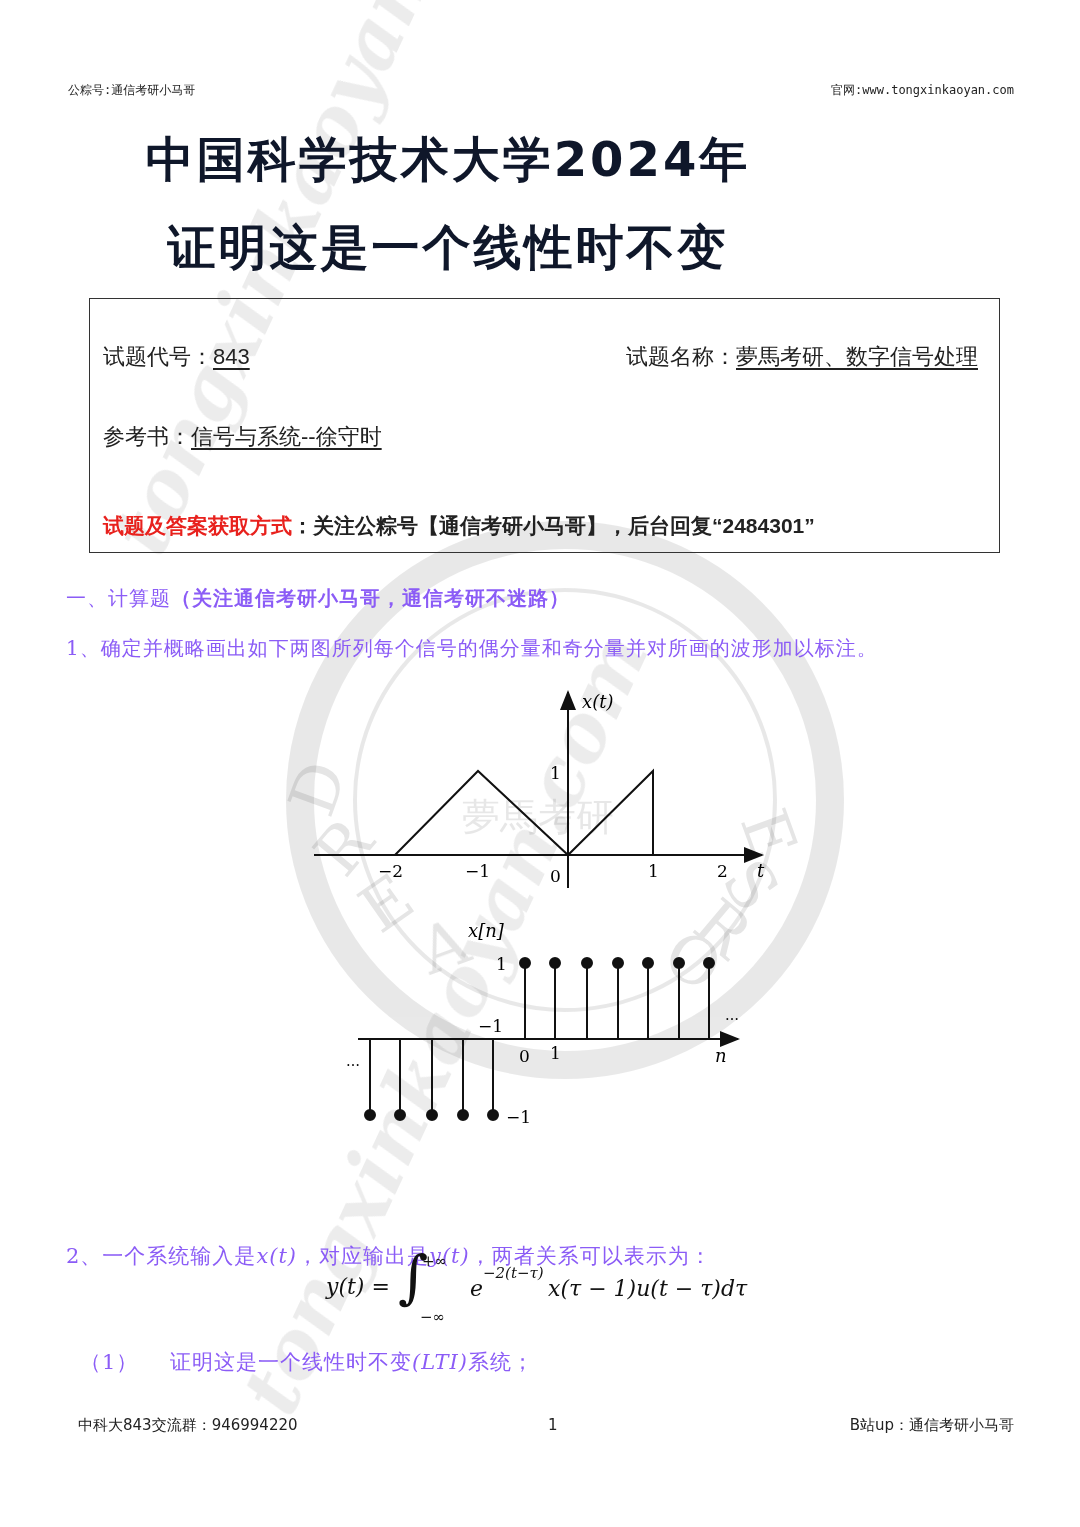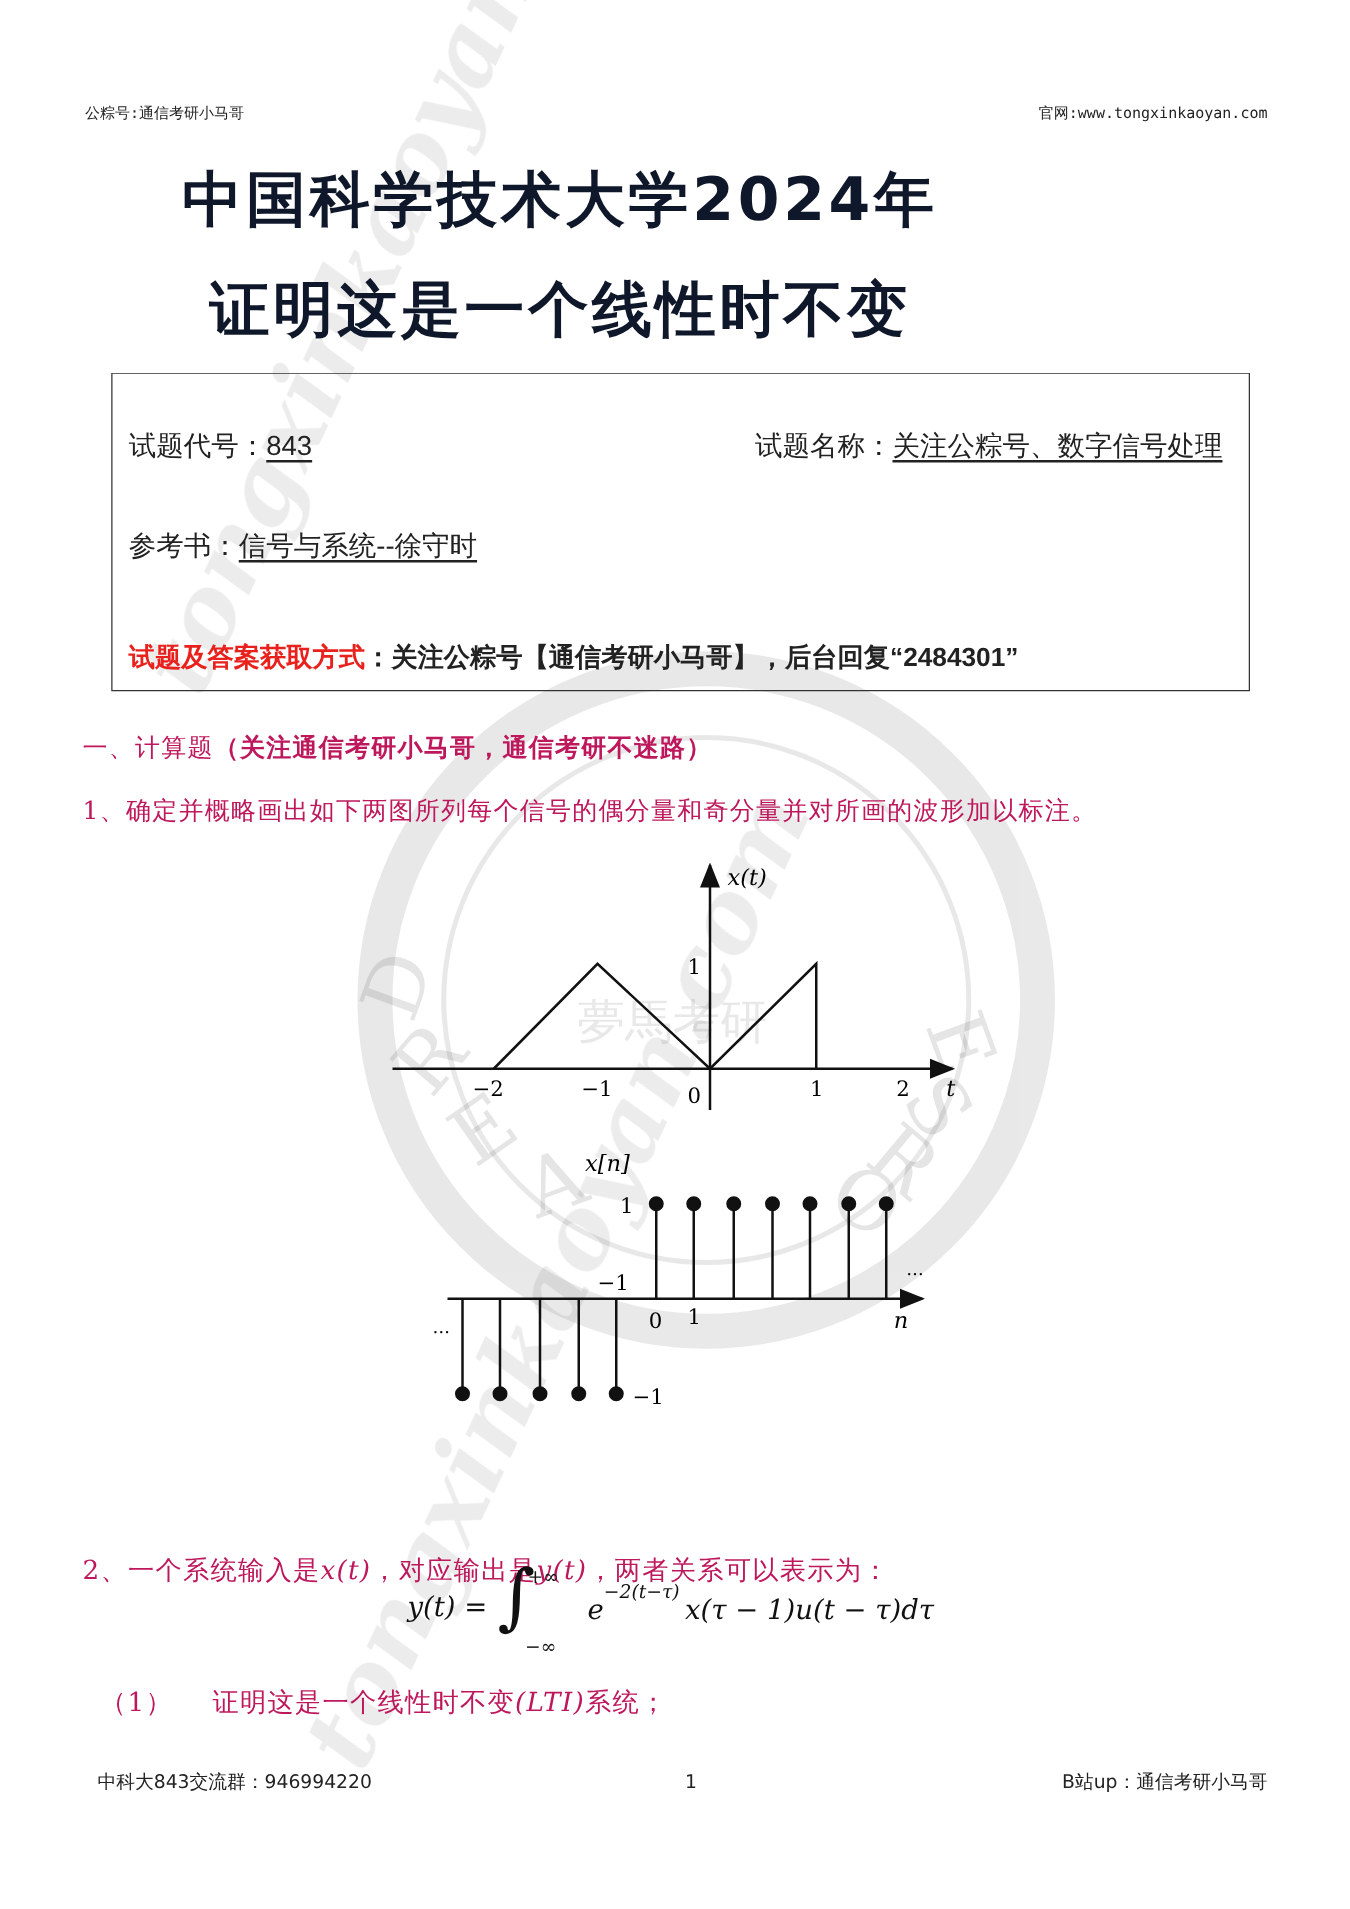--- a/index.html
+++ b/index.html
@@ -10,21 +10,21 @@
   }
   .abs { position: absolute; }
   .hdr { font-family: "DejaVu Sans Mono", monospace; font-size: 12px; color: #222; }
   .title { left: 0; width: 896px; text-align: center; font-family: "DejaVu Sans", sans-serif;
            font-weight: bold; font-size: 48px; letter-spacing: 3px; color: #0f172a; }
   .infobox { left: 89px; top: 298px; width: 911px; height: 255px; border: 1.5px solid #333; box-sizing: border-box; }
   .infotext { font-family: Liberation Sans, sans-serif; font-size: 22px; color: #222; }
   .u { text-decoration: underline; text-underline-offset: 4px; }
   .red { color: #e8211d; }
   .bold { font-weight: bold; }
-  .body-text { font-family: "DejaVu Serif", serif; font-size: 21px; color: #be185d; letter-spacing: 1px; }
+  .body-text { font-family: "DejaVu Serif", serif; font-size: 21px; color: #8b5cf6; letter-spacing: 1px; }
   .sect { font-family: "DejaVu Sans Mono", monospace; font-size: 20px; }
   .sect b { font-family: "DejaVu Sans", sans-serif; }
   .footer { font-family: "DejaVu Sans", sans-serif; font-size: 15px; color: #222; margin-left: 12px; }
   .math { font-family: "DejaVu Serif", serif; font-style: italic; }
   svg text { font-family: "DejaVu Serif", serif; }
   .watermark { pointer-events: none; }
 </style>
 </head>
 <body>
 
@@ -54,21 +54,21 @@
 <div class="abs hdr" style="right:66px;top:82px">官网:www.tongxinkaoyan.com</div>
 
 <div class="abs title" style="top:128px">中国科学技术大学2024年</div>
 <div class="abs title" style="top:216px">证明这是一个线性时不变</div>
 
 <div class="abs infobox"></div>
 <div class="abs infotext" style="left:103px;top:342px">
   <span>试题代号：</span><span class="u">843</span>
 </div>
 <div class="abs infotext" style="right:102px;top:342px">
-  <span>试题名称：</span><span class="u">关注公粽号、数字信号处理</span>
+  <span>试题名称：</span><span class="u">夢馬考研、数字信号处理</span>
 </div>
 <div class="abs infotext" style="left:103px;top:422px">
   <span>参考书：</span><span class="u">信号与系统--徐守时</span>
 </div>
 <div class="abs infotext bold" style="left:103px;top:512px;font-size:21px">
   <span class="red">试题及答案获取方式</span><span>：关注公粽号【通信考研小马哥】，后台回复“2484301”</span>
 </div>
 
 <div class="abs body-text sect" style="left:66px;top:585px">
   <span>一、计算题</span><b>（关注通信考研小马哥，通信考研不迷路）</b>

